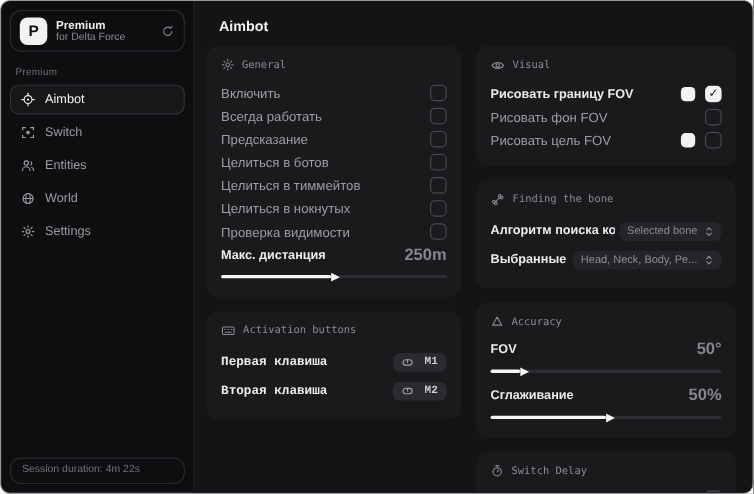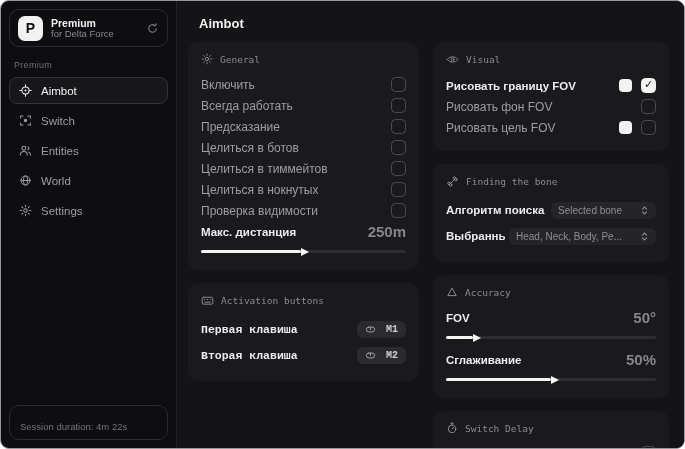--- a/index.html
+++ b/index.html
@@ -18,21 +18,21 @@
   .brand-title { color:#f0f0f2; font-size:10.5px; font-weight:bold; }
   .brand-sub { color:#8a8a90; font-size:9.5px; }
   .brand-action { color:#7d7d84; display:flex; align-items:center; cursor:pointer; }
   .category { color:#6e6e74; font-size:9px; margin:13px 0 7px 5px; letter-spacing:.3px; }
   .menu { display:flex; flex-direction:column; gap:3px; }
   .menu-item { height:27px; display:flex; align-items:center; gap:9px; padding:0 9px;
                border:1px solid transparent; border-radius:8px; color:#9c9ca2; font-size:11.5px; cursor:pointer; }
   .menu-item .mi-icon { display:flex; align-items:center; color:inherit; }
   .menu-item.active { background:#17171a; border-color:#323238; color:#f2f2f4; }
   .sb-spacer { flex:1; }
-  .session-card { border:1px solid #2b2b30; border-radius:10px; height:35px; display:flex;
+  .session-card { border:1px solid #2b2b30; border-radius:10px; height:24px; display:flex;
                   align-items:flex-end; padding:0 10px 7px 10px; }
   .session-text { color:#737379; font-size:9.5px; }
 
   
   .main { flex:1; background:#141417; border-left:1px solid #232327; padding:0 15px 0 11px; overflow:hidden; }
   .page-title { color:#f2f2f4; font-size:13px; font-weight:bold; margin:15px 0 11px 11px; }
   .cols { display:flex; gap:14px; align-items:flex-start; }
   .col { display:flex; flex-direction:column; gap:13px; }
   .col-left { width:234px; }
   .col-right { width:236px; }
@@ -59,21 +59,21 @@
   .slider-track { position:absolute; left:0; right:0; top:5px; height:3px; background:#2d2d32; border-radius:2px; }
   .slider-fill { position:absolute; left:0; top:5px; height:3px; background:#f5f5f5; border-radius:2px; }
   .slider-fill::after { content:""; position:absolute; right:-8px; top:50%; transform:translateY(-50%);
             border-left:8px solid #f5f5f5; border-top:4.5px solid transparent; border-bottom:4.5px solid transparent; }
 
   .key-btn { display:flex; align-items:center; gap:10px; background:#2a2a2f; border-radius:6px;
              padding:3px 8px; color:#cfcfd4; font-size:10px; font-weight:bold; cursor:pointer; }
   .key-btn .kb-icon { display:flex; color:#a0a0a6; }
   .bind-row { min-height:26px;font-family:Liberation Mono, monospace; }
 
-  .select { display:flex; align-items:center; gap:18px; background:#242429; border-radius:6px;
+  .select { display:flex; align-items:center; gap:6px; background:#242429; border-radius:6px;
             padding:3px 7px; color:#8d8d94; font-size:10px; cursor:pointer; max-width:150px; }
   .select .sel-text { white-space:nowrap; overflow:hidden; }
   .select .sel-icon { display:flex; color:#8d8d94; }
   .select-row { min-height:26px; }
   .select-row .lbl-strong { overflow:hidden; white-space:nowrap; flex:1; margin-right:4px; }
 
   svg { display:block; }
 </style>
 </head>
 <body>

